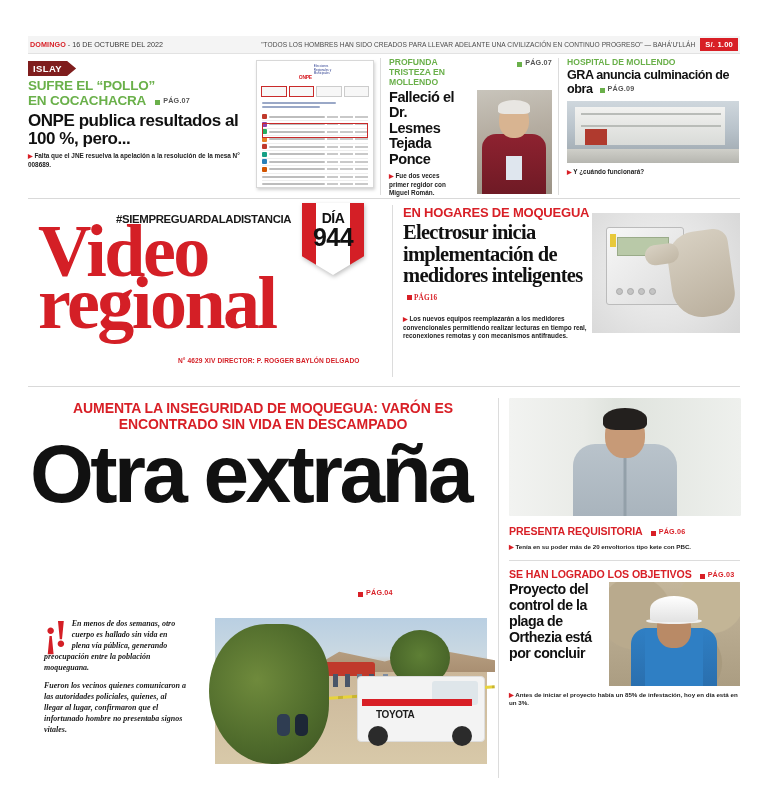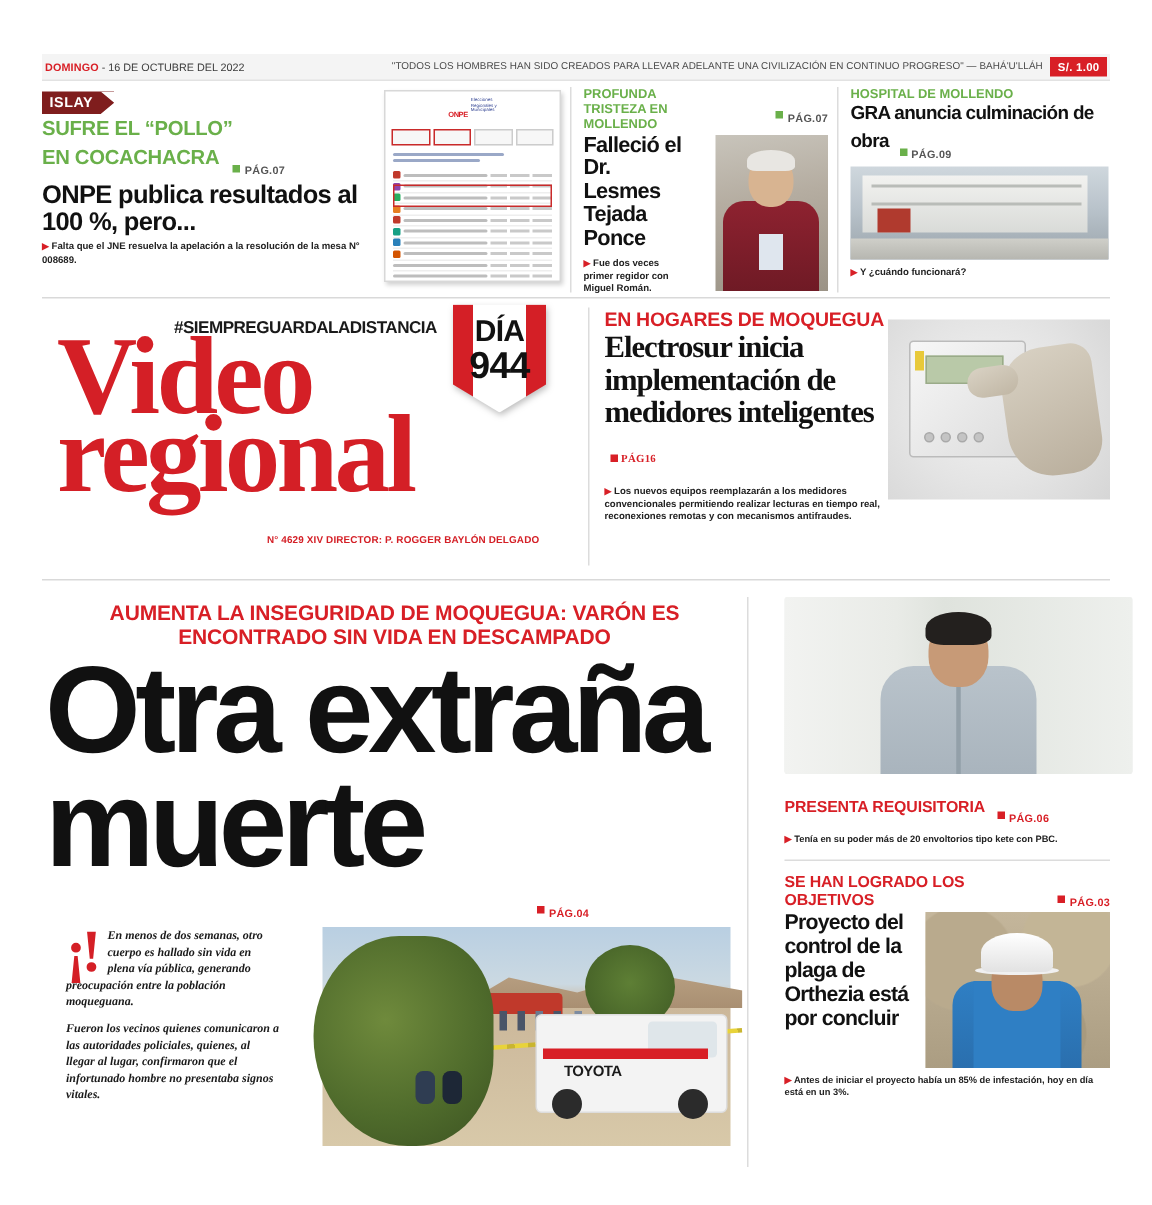--- a/index.html
+++ b/index.html
@@ -57,24 +57,23 @@
     content: ""; position: absolute; right: 0; top: 0; bottom: 0; width: 9px;
     background: #fff;
     clip-path: polygon(0 0, 100% 0, 100% 100%, 0 100%, 100% 50%);
   }
   .kicker-green {
     color: #6ab04a; font-weight: bold; font-size: 13.5px;
     line-height: 1.1; letter-spacing: -.2px;
   }
   .kicker-green.small { font-size: 8.6px; line-height: 1.15; letter-spacing: 0; }
   .pagtag {
-    display: inline-flex; align-items: flex-start; gap: 3px;
+    display: inline-flex; align-items: flex-end; gap: 3px;
     font-size: 7.2px; font-weight: bold; color: #555; letter-spacing: .2px;
     vertical-align: middle;
-    margin-top: 16px;
   }
   .pagtag .sq { width: 5px; height: 5px; background: #6ab04a; display: inline-block; }
   .pagtag.red .sq { background: #d81f26; }
   .pagtag.red { color: #d81f26; }
 
   .hl-black {
     color: #111; font-weight: bold; letter-spacing: -.45px;
     line-height: 1.05;
   }
   .h-c1 { font-size: 17px; margin-top: 3px; }
@@ -148,21 +147,21 @@
       #d41f26 0%, #d41f26 22%,
       #ffffff 22%, #ffffff 78%,
       #d41f26 78%, #d41f26 100%);
     clip-path: polygon(0 0, 100% 0, 100% 74%, 50% 100%, 0 74%);
   }
   .dia-badge .txt {
     position: absolute; inset: 0; display: flex; flex-direction: column;
     align-items: center; justify-content: flex-start; padding-top: 7px;
     color: #111; font-weight: bold; letter-spacing: -.5px;
   }
-  .dia-badge .t1 { font-size: 20px; }
+  .dia-badge .t1 { font-size: 14px; }
   .dia-badge .t2 { font-size: 25px; line-height: 1; margin-top: -1px; }
 
   
   .electro {
     position: absolute; left: 392px; top: 205px; width: 348px; height: 172px;
     border-left: 1px solid #dcdcdc; padding-left: 10px;
   }
   .electro .kick {
     color: #d81f26; font-weight: bold; font-size: 13px; letter-spacing: -.2px;
   }
@@ -253,21 +252,21 @@
   .sc-ppl i { position:absolute; width:13px; height:22px; background:#2f3d52; border-radius:5px; display:block;}
   .sc-ppl i:nth-child(1){left:0}.sc-ppl i:nth-child(2){left:18px;background:#1d2736}
   .sc-far { position:absolute; left:118px; top:56px; width:76px; height:14px;}
   .sc-far i { position:absolute; width:5px; height:13px; background:#4a5568; display:block;}
   .sc-far i:nth-child(1){left:0}.sc-far i:nth-child(2){left:12px}.sc-far i:nth-child(3){left:24px;background:#6b7a8f}
   .sc-far i:nth-child(4){left:36px}.sc-far i:nth-child(5){left:50px;background:#7d8ba0}
 
   
   .rightcol {
     position: absolute; left: 498px; top: 398px; width: 242px; height: 380px;
-    border-left: 1px solid #dcdcdc; padding-left: 24px;
+    border-left: 1px solid #dcdcdc; padding-left: 10px;
   }
   .ph-suspect {
     width: 232px; height: 118px;
     background: linear-gradient(180deg,#eef0ee 0%, #e6e9e6 100%);
     position: relative; border-radius: 2px; overflow:hidden;
   }
   .sus-wall { position:absolute; left:0; top:0; width:100%; height:100%;
     background: linear-gradient(90deg,#f2f3f1 0%, #e9ebe7 32%, #dfe3dd 46%, #eef0ed 100%);}
   .sus-body { position:absolute; left:50%; transform:translateX(-50%); bottom:0; width:104px; height:72px;
     background: linear-gradient(180deg,#b9c3cb 0%, #a9b4bd 100%); border-radius: 22px 22px 0 0;}
@@ -517,21 +516,20 @@
       <div class="glove"></div>
     </div>
   </div>
 
   <div class="rule-full" style="top:386px;"></div>
 
   <div class="mainwrap">
     <div class="main-kicker">AUMENTA LA INSEGURIDAD DE MOQUEGUA: VARÓN ES ENCONTRADO SIN VIDA EN DESCAMPADO</div>
     <div class="main-headline">
       <div>Otra extraña</div>
-      <div>muerte</div>
     </div>
     <span class="pagtag red main-pag">
       <i class="sq"></i>
       <span>PÁG.04</span>
     </span>
   </div>
 
   <div class="quote-box">
     <div class="excl">¡!</div>
     <div class="quote-lead">En menos de dos semanas, otro cuerpo es hallado sin vida en plena vía pública, generando preocupación entre la población moqueguana.</div>

